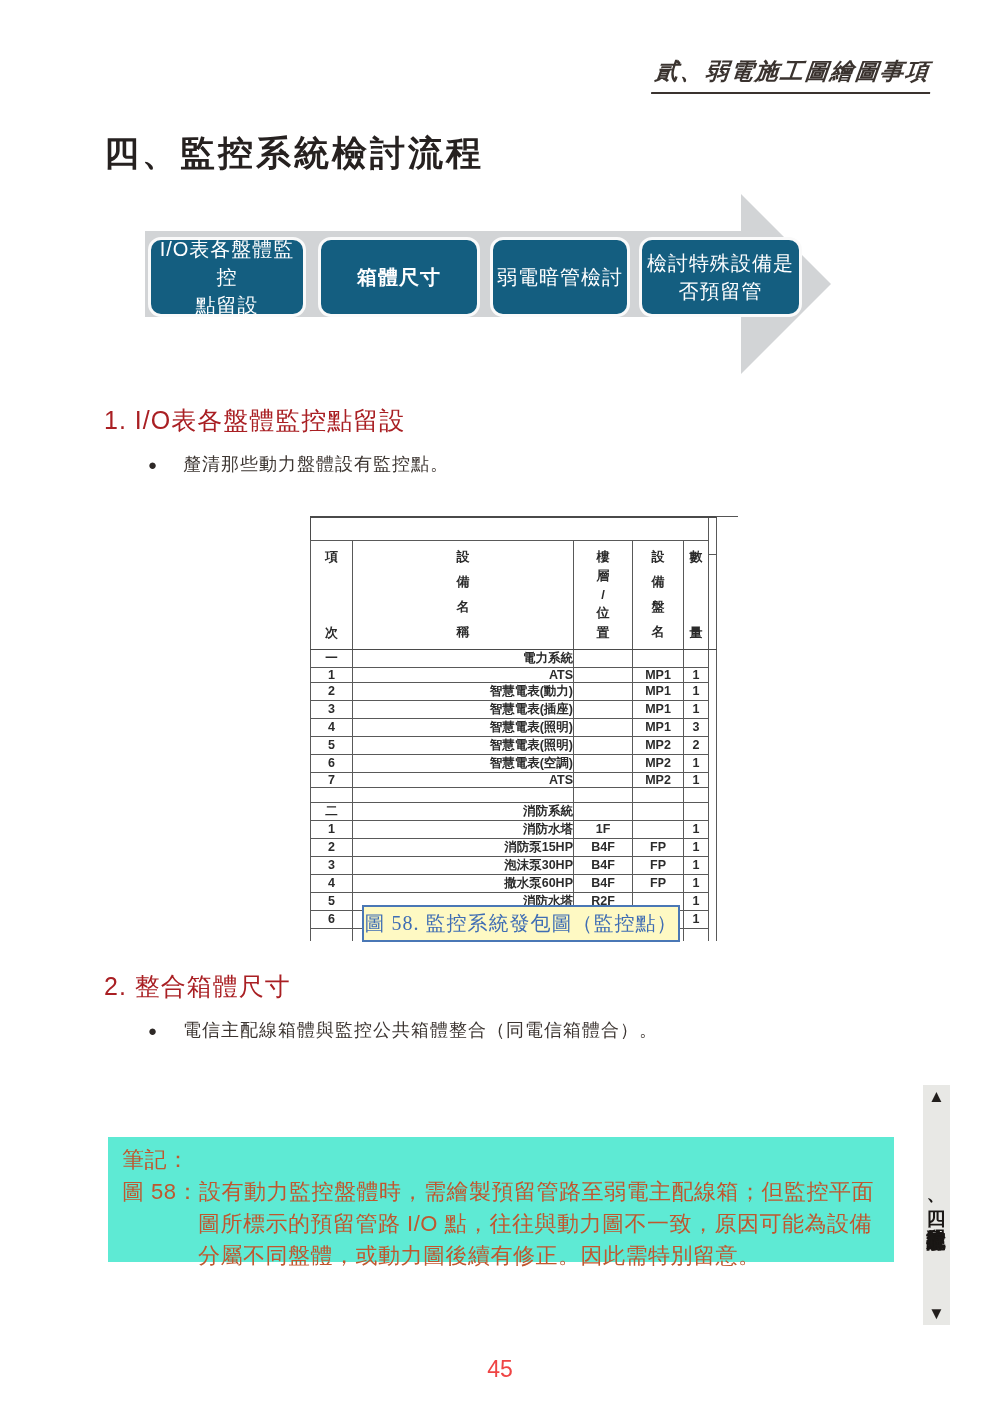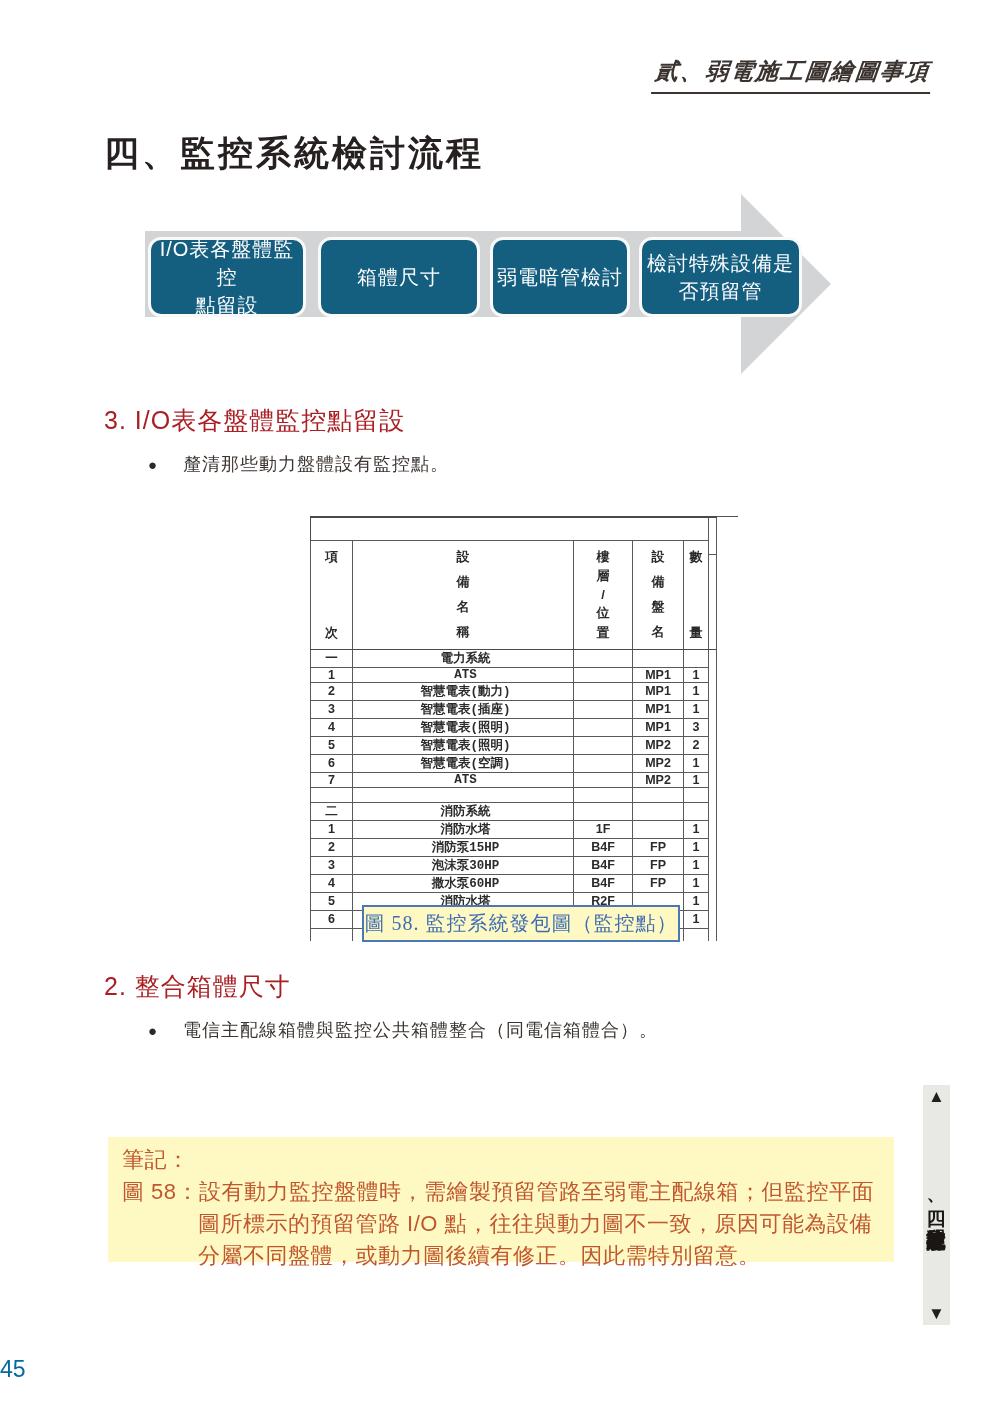--- a/index.html
+++ b/index.html
@@ -35,21 +35,21 @@
     clip-path: polygon(0 0, 100% 50%, 0 100%);
   }
   .flow-step {
     position: absolute; top: 47px; height: 80px;
     background: #145e80; border: 3px solid #fafafa; border-radius: 13px;
     color: #ffffff; font-size: 20px; line-height: 1.4; letter-spacing: 1px;
     display: flex; align-items: center; justify-content: center;
     text-align: center; white-space: pre-line;
   }
   .step-0 { left: 3px;   width: 158px; }
-  .step-1 { left: 173px; width: 162px; }
+  .step-1 { left: 173px; width: 162px; font-weight: bold; }
   .step-2 { left: 345px; width: 140px; }
   .step-3 { left: 494px; width: 163px; }
   
   .sec-heading {
     position: absolute; left: 104px;
     font-size: 25px; font-weight: 500; color: #a91f23; letter-spacing: 1px;
   }
   .sec1 { top: 404px; }
   .sec2 { top: 970px; }
   .bullet { position: absolute; left: 148px; display: flex; align-items: center; }
@@ -65,61 +65,61 @@
   .io-table { border-collapse: collapse; table-layout: fixed; width: 406px; }
   .io-table td {
     border: 1px solid #595959; font-size: 12.5px; font-weight: bold;
     color: #2b2b2b; overflow: hidden; white-space: nowrap;
   }
   .io-table tr.toprow td { height: 23px; border-top: 2px solid #4a4a4a; }
   .io-table tr.hrow td { height: 109px; border-bottom: 1.5px solid #4a4a4a; }
   .io-table tr.brow td { height: 15px; }
   .io-table tr.cutrow td { height: 13px; border-bottom: none; }
   .io-table td.c0, .io-table td.c2, .io-table td.c3, .io-table td.c4 { text-align: center; }
-  .io-table td.c1 { text-align: center; padding-left: 5px; font-family: Liberation Mono, monospace; }
+  .io-table td.c1 { text-align: right; padding-left: 5px; }
   .io-table td.stub { border-bottom: none; border-top: none; background: #fff; }
   .io-table tr.toprow td.first { border-left: 1.5px solid #4a4a4a; }
   .vstack {
     height: 100%; display: flex; flex-direction: column;
     justify-content: space-between; align-items: center; padding: 7px 0;
     font-size: 13px; font-weight: bold; color: #2b2b2b;
   }
   .top-ext { position: absolute; left: 406px; top: 0; width: 22px; height: 0; border-top: 1.5px solid #555; }
   .stub-tick { position: absolute; left: 398px; top: 38px; width: 8px; height: 0; border-top: 1px solid #595959; }
   
   .fig-caption {
     position: absolute; left: 362px; top: 905px; width: 318px; height: 37px;
     border: 2px solid #4a77b5; background: #fef9c3;
     display: flex; align-items: center; justify-content: center;
     font-family: "Liberation Serif", serif; font-size: 20px; color: #3f6db4;
     letter-spacing: 1px;
   }
   
   .note-box {
     position: absolute; left: 108px; top: 1137px; width: 786px; height: 125px;
-    background: #fef9c3; padding: 7px 14px; color: #c0572f;
+    background: #5eead4; padding: 7px 14px; color: #c0572f;
     font-size: 22px; line-height: 32px; letter-spacing: 0.5px;
   }
   .note-para { padding-left: 76px; text-indent: -76px; }
   
   .side-tab {
     position: absolute; left: 923px; top: 1085px; width: 27px; height: 240px;
     background: #e8e8e5; display: flex; flex-direction: column;
     align-items: center; justify-content: space-between; padding: 3px 0;
   }
   .side-tab .tri { font-size: 17px; color: #221e1c; line-height: 1; }
   .side-tab .vlabel {
     writing-mode: vertical-rl; text-orientation: upright;
     font-size: 19px; font-weight: 600; color: #1a1715; letter-spacing: 0px;
     line-height: 1;
   }
   
   .page-number {
     position: absolute; left: 0; top: 1356px; width: 100%;
-    font-size: 23px; color: #0369a1;
+    text-align: center; font-size: 23px; color: #ef4444;
   }
 </style>
 </head>
 <body>
 
 <div class="page">
 
   <div class="running-header">貳、弱電施工圖繪圖事項</div>
 
   <div class="chapter-title">四、監控系統檢討流程</div>
@@ -128,21 +128,21 @@
     <div class="flow-body"></div>
     <div class="flow-head"></div>
     <div class="flow-step step-0">I/O表各盤體監控
 點留設</div>
     <div class="flow-step step-1">箱體尺寸</div>
     <div class="flow-step step-2">弱電暗管檢討</div>
     <div class="flow-step step-3">檢討特殊設備是
 否預留管</div>
   </div>
 
-  <div class="sec-heading sec1">3. I/O表各盤體監控點留設</div>
+  <div class="sec-heading sec1">1. I/O表各盤體監控點留設</div>
 
   <div class="bullet bullet1">
     <span class="dot">●</span>
     <span class="btext">釐清那些動力盤體設有監控點。</span>
   </div>
 
   <div class="io-wrap">
     <table class="io-table">
       <colgroup>
         <col style="width:42px">

